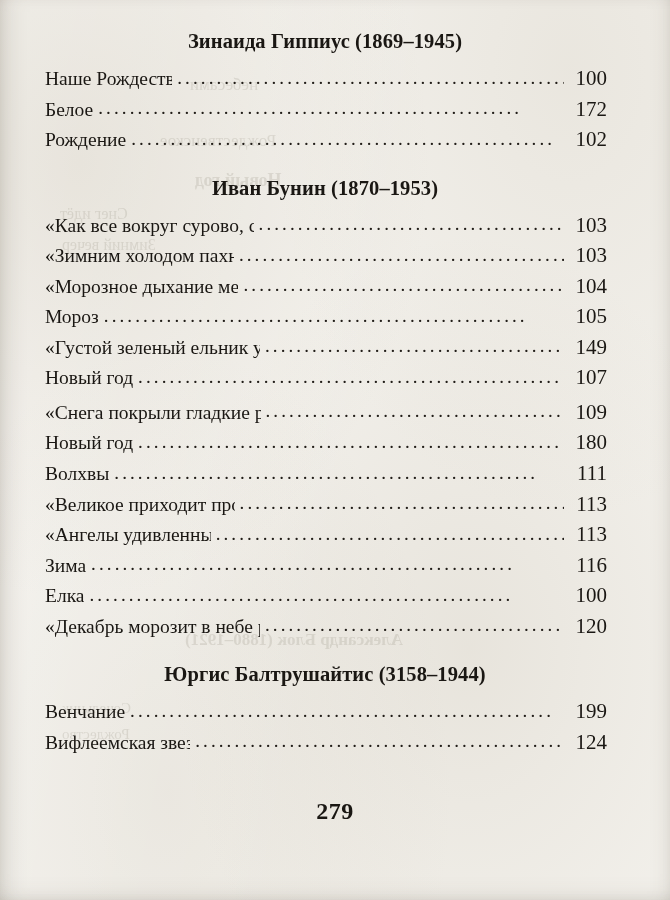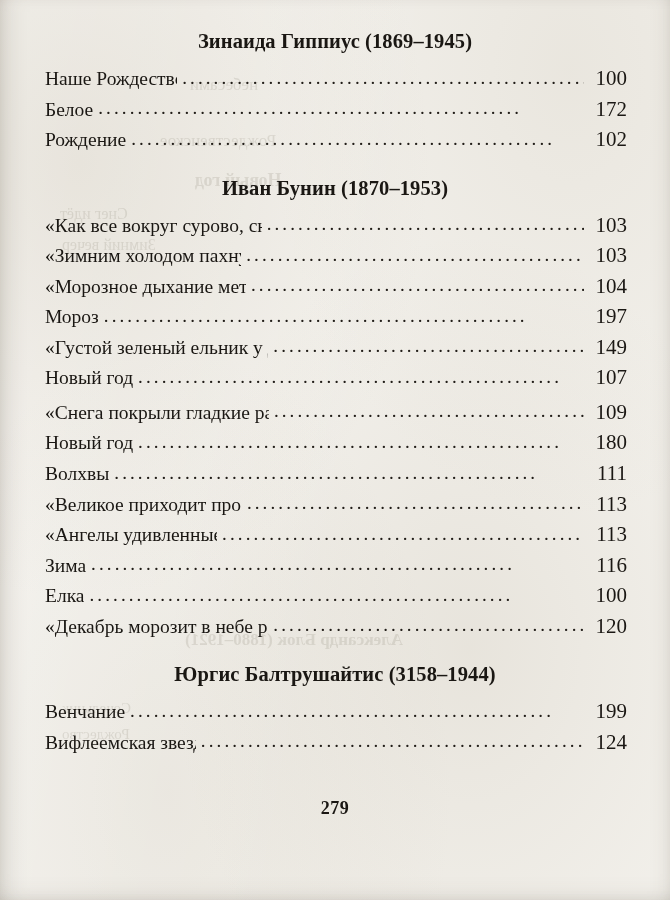--- a/index.html
+++ b/index.html
@@ -22,21 +22,21 @@
     pointer-events: none;
     background:
       radial-gradient(ellipse at 12% 18%, rgba(190,180,160,0.25) 0%, rgba(190,180,160,0) 42%),
       radial-gradient(ellipse at 85% 8%, rgba(200,192,175,0.22) 0%, rgba(200,192,175,0) 38%),
       radial-gradient(ellipse at 70% 72%, rgba(186,176,156,0.20) 0%, rgba(186,176,156,0) 45%),
       radial-gradient(ellipse at 25% 88%, rgba(196,188,170,0.20) 0%, rgba(196,188,170,0) 40%),
       linear-gradient(100deg, rgba(255,255,255,0.30) 0%, rgba(244,242,236,0.0) 55%);
   }
   .page {
     position: relative;
-    padding: 22px 36px 0 36px;
+    padding: 22px 56px 0 36px;
     box-sizing: border-box;
     height: 665px;
   }
   .toc-section {
     margin: 0 0 4px 0;
   }
   .section-title {
     text-align: center;
     font-weight: bold;
     font-size: 20.5px;
@@ -81,21 +81,21 @@
     font-size: 21px;
     text-align: right;
     min-width: 40px;
   }
   .folio {
     position: absolute;
     left: 0;
     right: 0;
     top: 798px;
     text-align: center;
-    font-size: 18px;
+    font-size: 24px;
     font-weight: bold;
     letter-spacing: 0.5px;
   }
   
   .bleed {
     position: absolute;
     pointer-events: none;
     color: rgba(120,110,95,0.17);
     font-family: "Liberation Serif", serif;
     transform: scaleX(-1);
@@ -169,21 +169,21 @@
         <span class="page-num">103</span>
       </li>
       <li class="entry">
         <span class="title">«Морозное дыхание метели...»</span>
         <span class="leader">......................................................</span>
         <span class="page-num">104</span>
       </li>
       <li class="entry">
         <span class="title">Мороз</span>
         <span class="leader">......................................................</span>
-        <span class="page-num">197</span>
+        <span class="page-num">105</span>
       </li>
       <li class="entry">
         <span class="title">«Густой зеленый ельник у дороги...»</span>
         <span class="leader">......................................................</span>
         <span class="page-num">149</span>
       </li>
       <li class="entry">
         <span class="title">Новый год</span>
         <span class="leader">......................................................</span>
         <span class="page-num">107</span>

